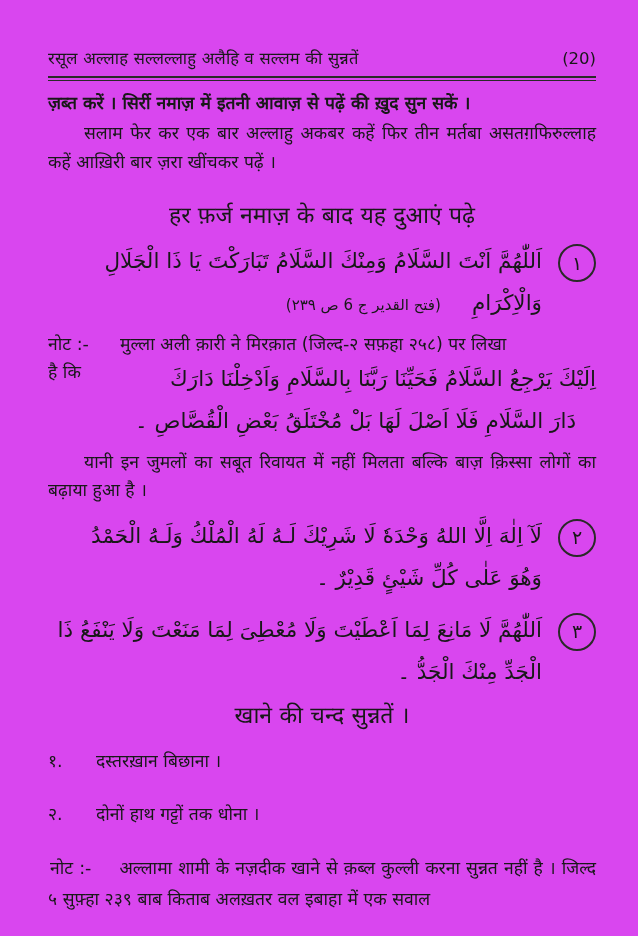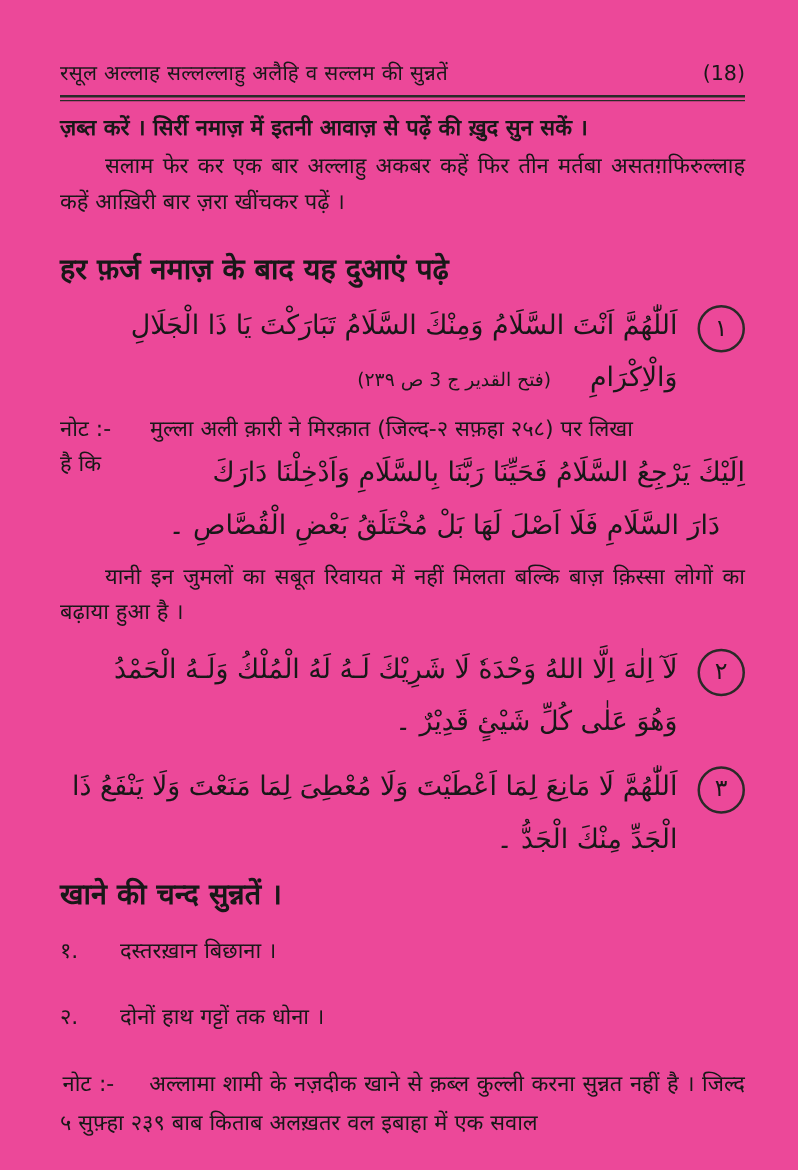--- a/index.html
+++ b/index.html
@@ -6,21 +6,21 @@
     margin: 0;
     padding: 0;
     background: #e8e8e6;
     font-family: "DejaVu Sans", sans-serif;
   }
   .page {
     position: relative;
     width: 638px;
     height: 936px;
     margin: 0 auto;
-    background: #ec4899;
+    background: #d946ef;
     color: #181818;
     box-sizing: border-box;
     padding: 46px 42px 0 48px;
     overflow: hidden;
   }
   
   .page-header {
     display: flex;
     justify-content: space-between;
     align-items: baseline;
@@ -41,23 +41,23 @@
   }
   p { margin: 0; }
   .intro-line { margin-top: 4px; font-weight: bold; }
   .para-justify {
     text-align: justify;
     text-indent: 36px;
     margin-top: 2px;
   }
   
   .section-heading {
-    text-align: left;
+    text-align: center;
     font-size: 23px;
-    font-weight: bold;
+    font-weight: normal;
     margin: 0;
   }
   .heading-dua { margin: 22px 0 10px 0; }
   .heading-food { margin: 4px 0 18px 0; }
   
   .dua-block {
     direction: rtl;
     display: flex;
     align-items: flex-start;
     gap: 16px;
@@ -122,34 +122,34 @@
   }
   .footnote-label { padding-left: 2px; margin-right: 22px; }
 </style>
 </head>
 <body>
 
 <div class="page">
 
   <div class="page-header">
     <span class="header-title">रसूल अल्लाह सल्लल्लाहु अलैहि व सल्लम की  सुन्नतें</span>
-    <span class="page-number">(18)</span>
+    <span class="page-number">(20)</span>
   </div>
   <div class="header-rule"></div>
 
   <p class="body-text intro-line">ज़ब्त करें । सिर्री नमाज़ में इतनी आवाज़ से पढ़ें की ख़ुद सुन सकें ।</p>
   <p class="body-text para-justify">सलाम फेर कर एक बार अल्लाहु अकबर कहें फिर तीन मर्तबा असतग़फिरुल्लाह कहें आख़िरी बार ज़रा खींचकर पढ़ें ।</p>
 
   <h1 class="section-heading heading-dua">हर फ़र्ज नमाज़ के बाद यह दुआएं पढ़े</h1>
 
   <div class="dua-block">
     <span class="dua-circle">١</span>
     <div class="dua-arabic">
       <span class="arabic">اَللّٰهُمَّ اَنْتَ السَّلَامُ وَمِنْكَ السَّلَامُ تَبَارَكْتَ يَا ذَا الْجَلَالِ وَالْاِكْرَامِ</span>
-      <span class="dua-citation">(فتح القدير ج 3 ص ٢٣٩)</span>
+      <span class="dua-citation">(فتح القدير ج 6 ص ٢٣٩)</span>
     </div>
   </div>
 
   <div class="note-block body-text">
     <div class="note-row">
       <span class="note-label-col">नोट :-</span>
       <span class="note-content-col">मुल्ला अली क़ारी  ने मिरक़ात (जिल्द-२ सफ़हा २५८)  पर लिखा</span>
     </div>
     <div class="note-row">
       <span class="note-label-col">है कि</span>

